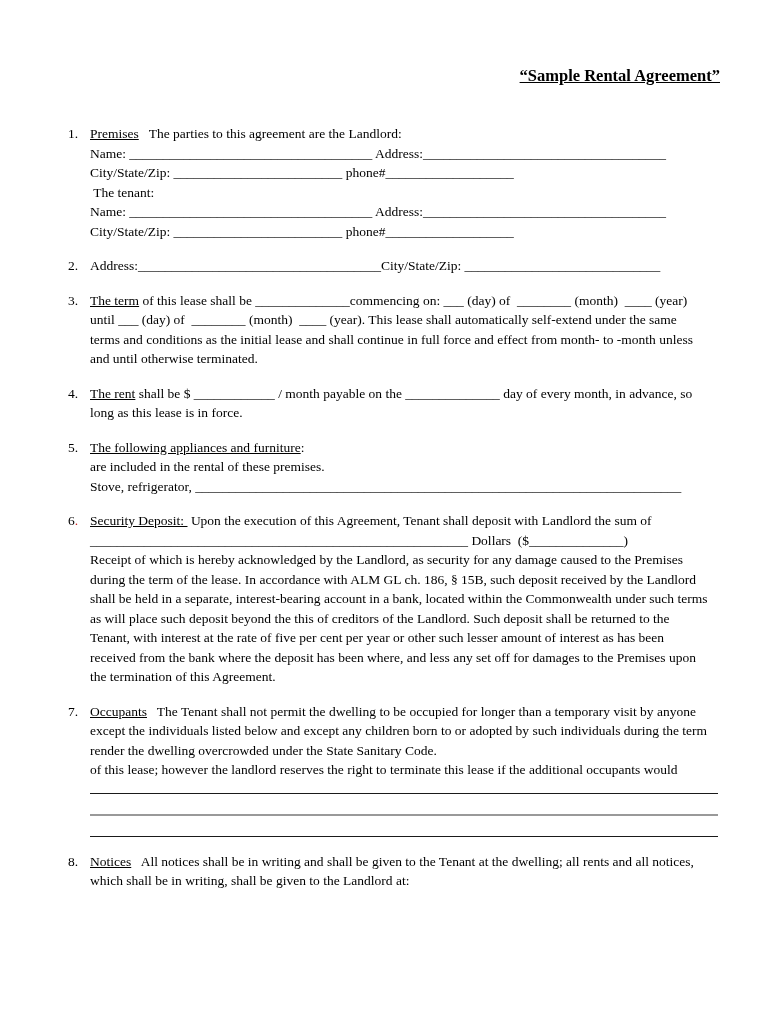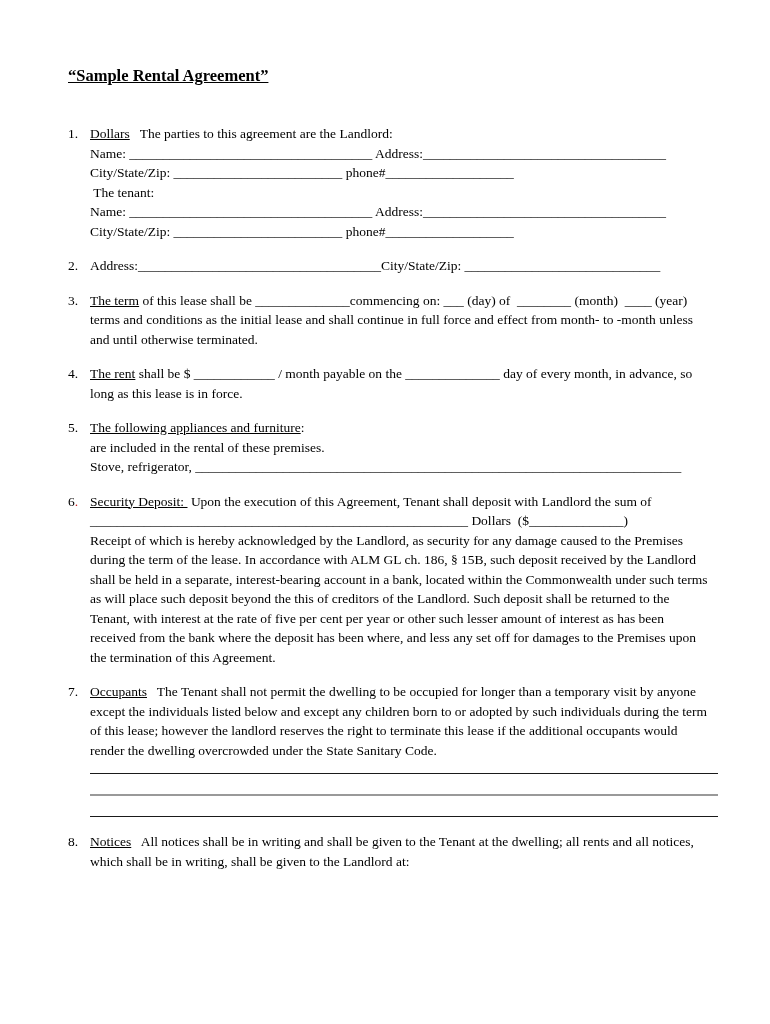--- a/index.html
+++ b/index.html
@@ -3,21 +3,21 @@
 <meta charset="utf-8">
 <style>
   html,body{margin:0;padding:0;}
   body{
     width:770px;height:1024px;background:#ffffff;color:#000;
     font-family:"Liberation Serif","DejaVu Serif",serif;
     overflow:hidden;position:relative;
   }
   .doc{padding:66px 50px 0 68px;}
   .title{
-    text-align:left;font-weight:bold;font-size:16.5px;line-height:20px;
+    text-align:right;font-weight:bold;font-size:16.5px;line-height:20px;
     text-decoration:underline;margin:0 0 38px 0;white-space:pre;
   }
   .sec{display:flex;margin:0 0 15px 0;font-size:13.5px;line-height:19.5px;}
   .num{flex:0 0 22px;width:22px;}
   .body{flex:1 1 auto;min-width:0;}
   .line{white-space:pre;}
   .u{text-decoration:underline;}
   .rule{height:20px;border-bottom:1.5px solid #1a1a1a;width:628px;}
   .rule.first{height:13px;}
   .rule.gray{border-bottom:2px solid #999999;}
@@ -26,40 +26,41 @@
 </head>
 <body>
 
 <div class="doc" data-name="document-page">
 
   <div class="title" data-name="document-title">“Sample Rental Agreement”</div>
 
   <div class="sec" data-name="section-parties">
     <span class="num" data-name="section-number"><span>1</span><span class="dot">.</span></span>
     <div class="body">
-      <div class="line" data-name="section-heading-line"><span class="u" data-name="section-heading">Dollars</span><span data-name="section-intro-text">   The parties to this agreement are the Landlord:</span></div>
+      <div class="line" data-name="section-heading-line"><span class="u" data-name="section-heading">Premises</span><span data-name="section-intro-text">   The parties to this agreement are the Landlord:</span></div>
       <div class="line" data-name="landlord-name-address-line">Name: ____________________________________ Address:____________________________________</div>
       <div class="line" data-name="landlord-city-phone-line">City/State/Zip: _________________________ phone#___________________</div>
       <div class="line" data-name="tenant-label-line"> The tenant:</div>
       <div class="line" data-name="tenant-name-address-line">Name: ____________________________________ Address:____________________________________</div>
       <div class="line" data-name="tenant-city-phone-line">City/State/Zip: _________________________ phone#___________________</div>
     </div>
   </div>
 
   <div class="sec" data-name="section-property">
     <span class="num" data-name="section-number"><span>2</span><span class="dot">.</span></span>
     <div class="body">
       <div class="line" data-name="property-address-line">Address:____________________________________City/State/Zip: _____________________________</div>
     </div>
   </div>
 
   <div class="sec" data-name="section-term">
     <span class="num" data-name="section-number"><span>3</span><span class="dot">.</span></span>
     <div class="body">
       <div class="line" data-name="section-heading-line"><span class="u" data-name="section-heading">The term</span><span data-name="section-intro-text"> of this lease shall be ______________commencing on: ___ (day) of  ________ (month)  ____ (year)</span></div>
+      <div class="line" data-name="text-line">until ___ (day) of  ________ (month)  ____ (year). This lease shall automatically self-extend under the same</div>
       <div class="line" data-name="text-line">terms and conditions as the initial lease and shall continue in full force and effect from month- to -month unless</div>
       <div class="line" data-name="text-line">and until otherwise terminated.</div>
     </div>
   </div>
 
   <div class="sec" data-name="section-rent">
     <span class="num" data-name="section-number"><span>4</span><span class="dot">.</span></span>
     <div class="body">
       <div class="line" data-name="section-heading-line"><span class="u" data-name="section-heading">The rent</span><span data-name="section-intro-text"> shall be $ ____________ / month payable on the ______________ day of every month, in advance, so</span></div>
       <div class="line" data-name="text-line">long as this lease is in force.</div>
@@ -88,22 +89,22 @@
       <div class="line" data-name="text-line">received from the bank where the deposit has been where, and less any set off for damages to the Premises upon</div>
       <div class="line" data-name="text-line">the termination of this Agreement.</div>
     </div>
   </div>
 
   <div class="sec" data-name="section-occupants">
     <span class="num" data-name="section-number"><span>7</span><span class="dot">.</span></span>
     <div class="body">
       <div class="line" data-name="section-heading-line"><span class="u" data-name="section-heading">Occupants</span><span data-name="section-intro-text">   The Tenant shall not permit the dwelling to be occupied for longer than a temporary visit by anyone</span></div>
       <div class="line" data-name="text-line">except the individuals listed below and except any children born to or adopted by such individuals during the term</div>
+      <div class="line" data-name="text-line">render the dwelling overcrowded under the State Sanitary Code.</div>
       <div class="line" data-name="text-line">of this lease; however the landlord reserves the right to terminate this lease if the additional occupants would</div>
-      <div class="line" data-name="text-line">render the dwelling overcrowded under the State Sanitary Code.</div>
       <div class="rule first" data-name="occupants-blank-line-1"></div>
       <div class="rule gray" data-name="occupants-blank-line-2"></div>
       <div class="rule" data-name="occupants-blank-line-3"></div>
     </div>
   </div>
 
   <div class="sec" data-name="section-notices">
     <span class="num" data-name="section-number"><span>8</span><span class="dot">.</span></span>
     <div class="body">
       <div class="line" data-name="section-heading-line"><span class="u" data-name="section-heading">Notices</span><span data-name="section-intro-text">   All notices shall be in writing and shall be given to the Tenant at the dwelling; all rents and all notices,</span></div>

